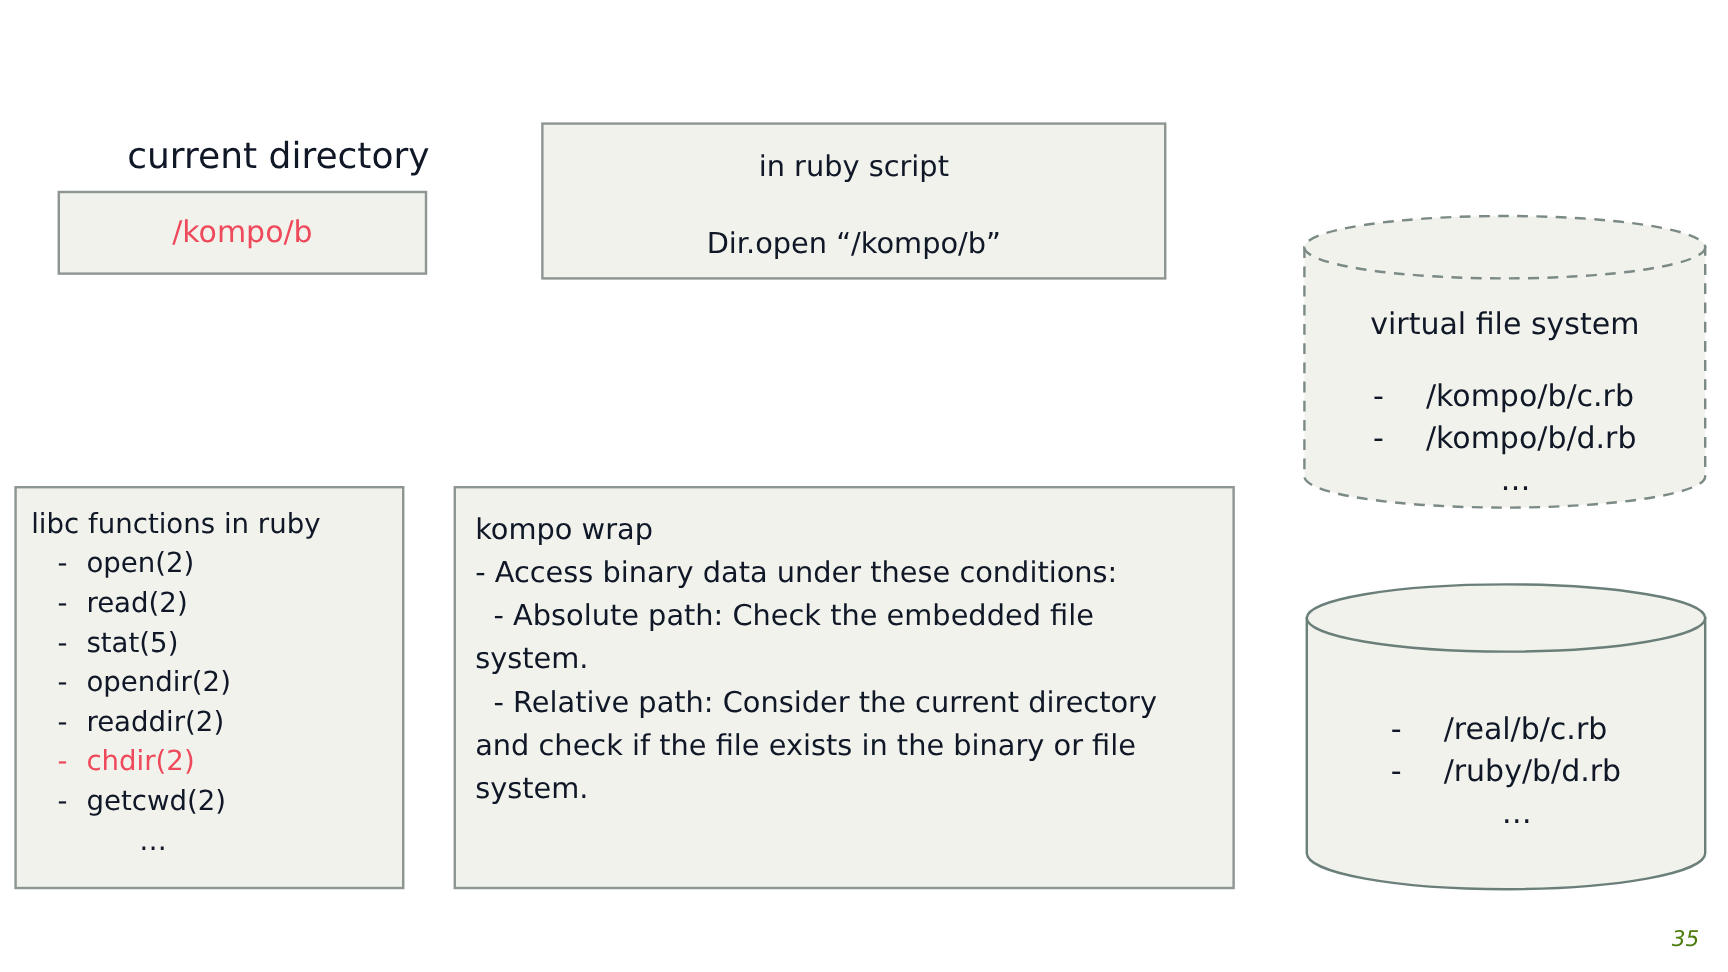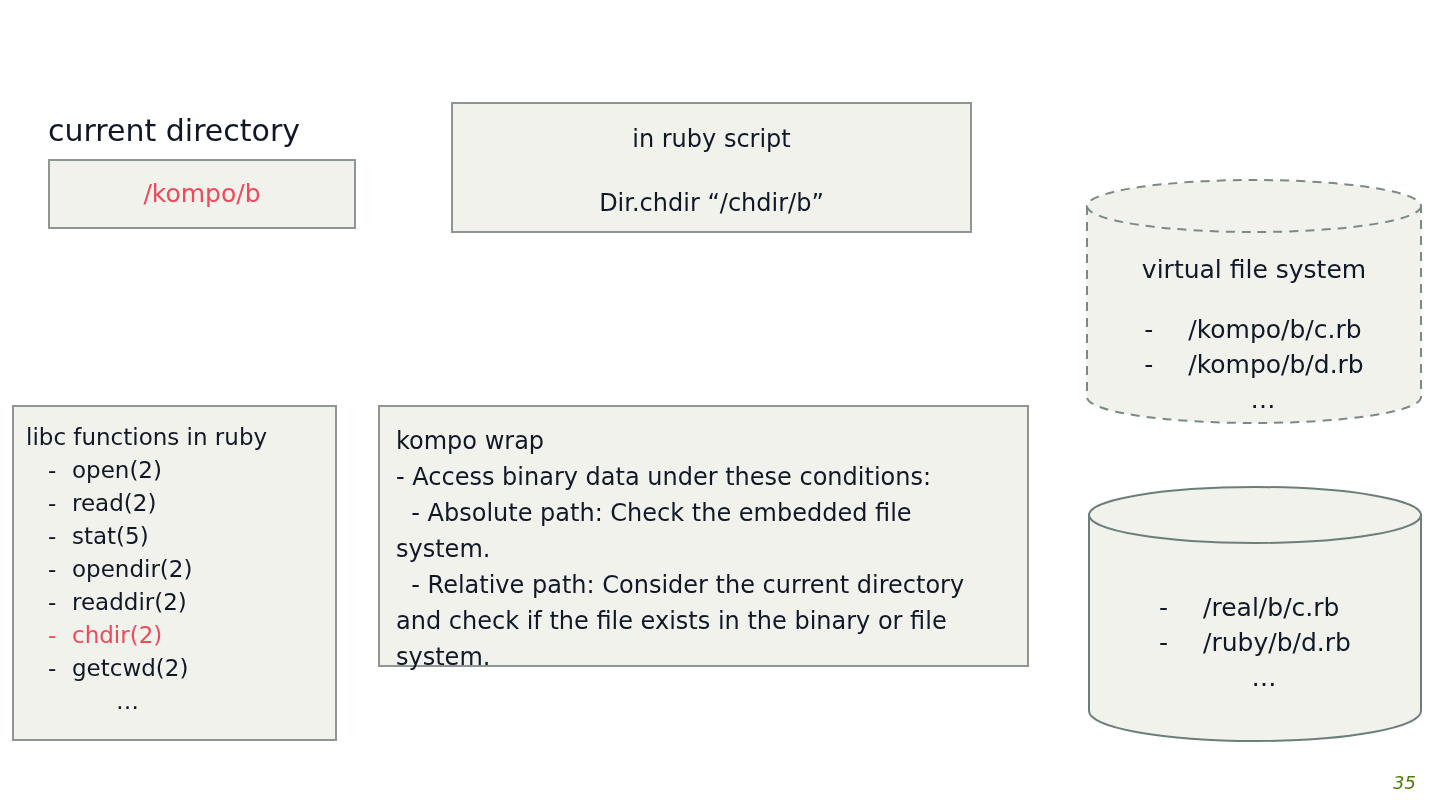--- a/index.html
+++ b/index.html
@@ -24,21 +24,21 @@
     border: 2px solid #8e9693;
     box-sizing: border-box;
   }
 
   
   #cd-title {
     position: absolute;
     left: 48px;
     top: 112px;
     width: 310px;
-    text-align: left;
+    text-align: right;
     font-size: 30px;
     line-height: 38px;
     color: #101828;
     white-space: nowrap;
   }
   #cd-box {
     left: 48px;
     top: 159px;
     width: 308px;
     height: 70px;
@@ -98,21 +98,21 @@
     font-size: 23px;
     line-height: 33px;
     padding-left: 90px;
   }
 
   
   #kompo-box {
     left: 378px;
     top: 405px;
     width: 651px;
-    height: 262px;
+    height: 336px;
     padding: 16px 14px 12px 16px;
   }
   .kompo-line {
     font-size: 24px;
     line-height: 36px;
     color: #101828;
     white-space: pre-wrap;
   }
 
   
@@ -174,21 +174,21 @@
 
 <div id="slide">
 
   <div id="cd-title">current directory</div>
   <div id="cd-box" class="box">
     <span id="cd-value">/kompo/b</span>
   </div>
 
   <div id="ruby-box" class="box">
     <div id="ruby-title">in ruby script</div>
-    <div id="ruby-code">Dir.chdir “/chdir/b”</div>
+    <div id="ruby-code">Dir.open “/kompo/b”</div>
   </div>
 
   <div id="libc-box" class="box">
     <div id="libc-title">libc functions in ruby</div>
 
     <div class="libc-item">
       <span class="libc-dash">-</span>
       <span>open(2)</span>
     </div>
     <div class="libc-item">

